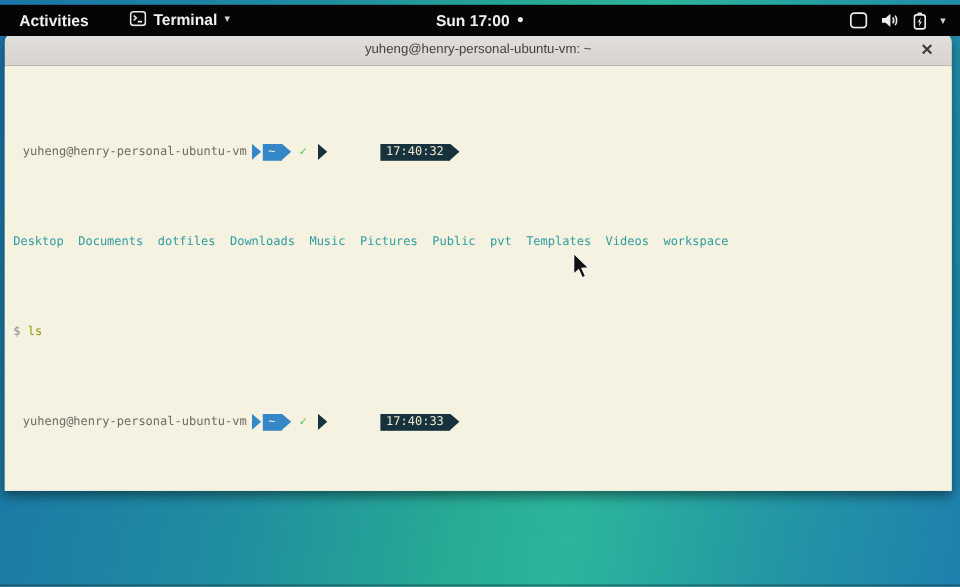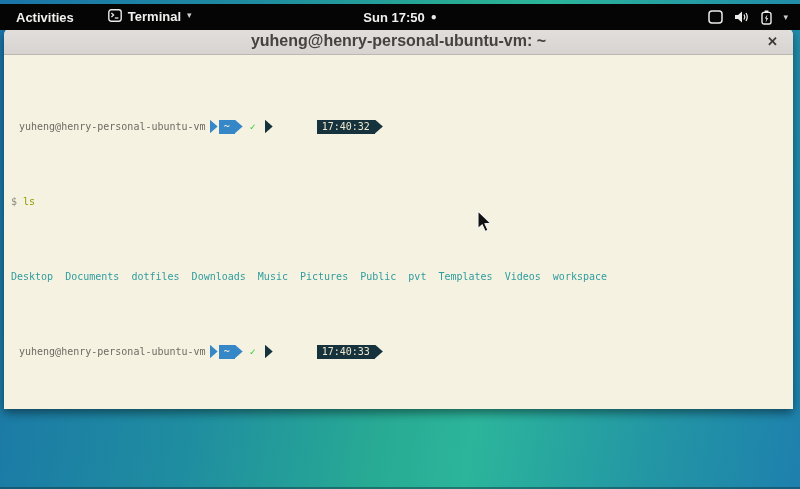--- a/index.html
+++ b/index.html
@@ -43,21 +43,21 @@
     position:absolute; left:4px; top:28px; width:789px; height:381px;
     border-radius:7px 7px 0 0;
     box-shadow:0 4px 10px rgba(0,0,0,.45);
     background:#f5f2e2;
   }
   .titlebar{
     height:27px; background:linear-gradient(#e2dfdc,#d7d3d0);
     border-bottom:1px solid #bdb7b2; border-radius:7px 7px 0 0;
     display:flex; align-items:center; justify-content:center; position:relative;
   }
-  .titlebar .title{ font-size:16px; font-weight:bold; color:#45423f; }
+  .titlebar .title{ font-size:11px; font-weight:normal; color:#45423f; }
   .titlebar .close{
     position:absolute; right:10px; top:3px; width:21px; height:21px;
     display:flex; align-items:center; justify-content:center;
     font-size:13px; font-weight:bold; color:#3c3a38; border-radius:11px; cursor:pointer;
   }
 
   
   .term{
     position:absolute; top:28px; bottom:0; left:0; right:0;
     background:#f5f2e2; padding:3px 4px 0 7px;
@@ -100,21 +100,21 @@
         <rect x="0.8" y="0.8" width="12.4" height="11.4" rx="2.4" fill="none" stroke="#e9e9e7" stroke-width="1.4"></rect>
         <polyline points="3.4,4 5.6,6 3.4,8" fill="none" stroke="#e9e9e7" stroke-width="1.3"></polyline>
         <line x1="6.8" y1="9" x2="10.4" y2="9" stroke="#e9e9e7" stroke-width="1.3"></line>
       </svg>
     </span>
     <span class="label">Terminal</span>
     <span class="caret">▾</span>
   </div>
 
   <div class="tb-clock">
-    <span>Sun 17:50</span>
+    <span>Sun 17:00</span>
     <span class="dot">●</span>
   </div>
 
   <div class="tb-status">
     <span>
       <svg width="15" height="14" viewBox="0 0 15 14">
         <rect x="1" y="1" width="13" height="12" rx="3" fill="none" stroke="#ececea" stroke-width="1.5"></rect>
       </svg>
     </span>
     <span>
@@ -149,24 +149,24 @@
       <span class="pl-sep blue"></span>
       <span class="pl-block blue">~</span>
       <span class="pl-point blue"></span>
       <span class="check">✓</span>
       <span class="pl-sep dark"></span>
       <span class="pl-block dark">17:40:32</span>
       <span class="pl-point dark"></span>
     </div>
 
     
-    <div class="term-line"><span class="dollar">$</span> <span class="cmd">ls</span></div>
+    <div class="term-line dirs">Desktop  Documents  dotfiles  Downloads  Music  Pictures  Public  pvt  Templates  Videos  workspace</div>
 
     
-    <div class="term-line dirs">Desktop  Documents  dotfiles  Downloads  Music  Pictures  Public  pvt  Templates  Videos  workspace</div>
+    <div class="term-line"><span class="dollar">$</span> <span class="cmd">ls</span></div>
 
     
     <div class="term-line prompt-line">
       <span class="prompt-user">yuheng@henry-personal-ubuntu-vm</span>
       <span class="pl-sep blue"></span>
       <span class="pl-block blue">~</span>
       <span class="pl-point blue"></span>
       <span class="check">✓</span>
       <span class="pl-sep dark"></span>
       <span class="pl-block dark">17:40:33</span>

